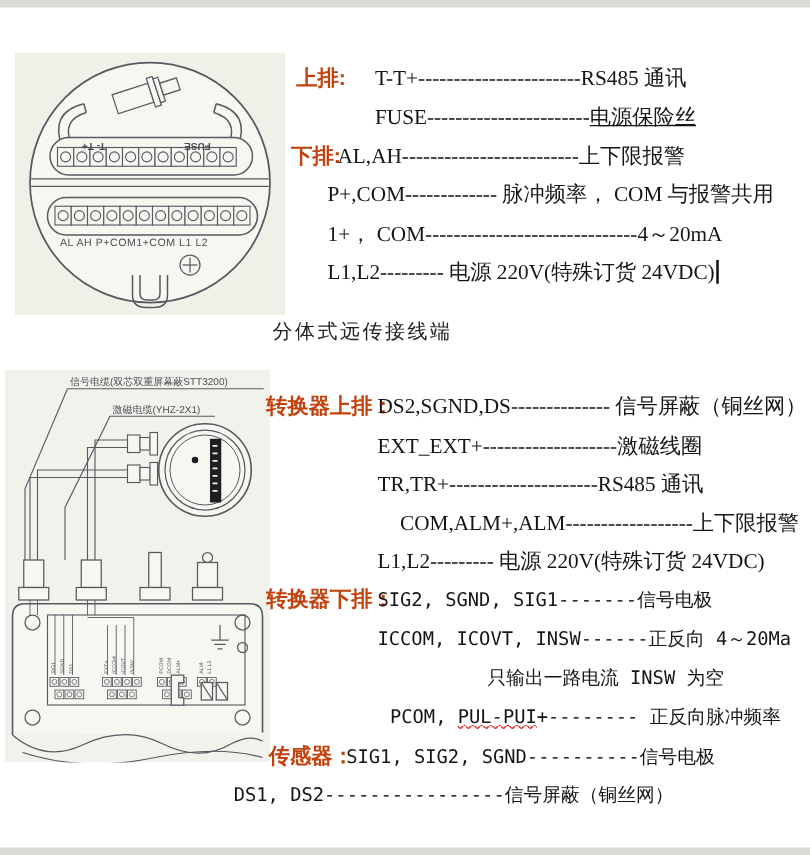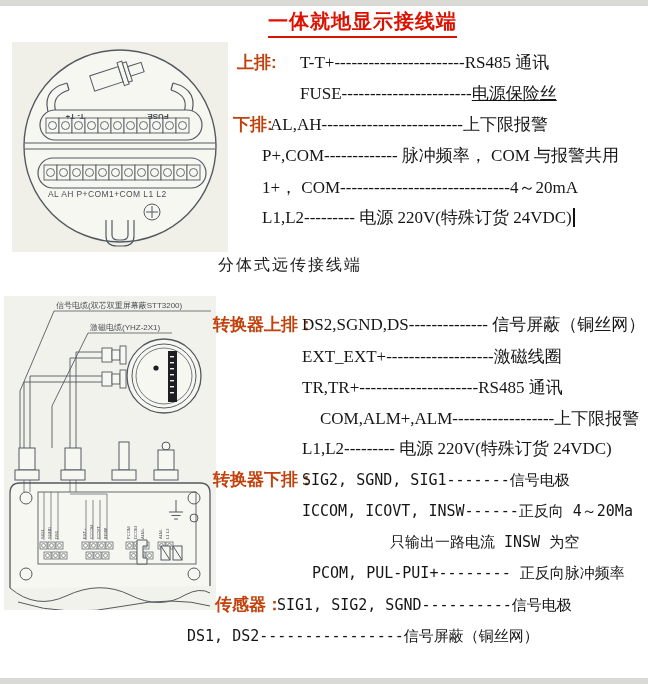--- a/index.html
+++ b/index.html
@@ -7,36 +7,35 @@
          font-family:"Liberation Serif", serif;color:#151515;}
   .bar{position:absolute;left:0;width:648px;height:6px;background:#d9d9d6;}
   .title{position:absolute;left:268px;top:8px;font-size:20px;font-weight:700;
          color:#dd1100;border-bottom:2px solid #dd1100;padding-bottom:1px;letter-spacing:1px;
          font-family:"Liberation Serif", serif;}
   .heading2{position:absolute;left:218px;top:255px;font-size:16px;letter-spacing:2px;color:#222;}
   .row{position:absolute;white-space:pre;font-size:17px;line-height:22px;}
   .row .lbl{font-family:"Liberation Sans", sans-serif;font-weight:700;display:inline-block;
             font-size:17px;color:#c2410c;}
   .u{text-decoration:underline;text-decoration-thickness:1px;}
-  .wavy{text-decoration-style:wavy;text-decoration-color:#e03030;
+  .wavy{text-decoration:underline;text-decoration-style:wavy;text-decoration-color:#e03030;
         text-decoration-thickness:1px;}
   .mono{font-family:"DejaVu Sans Mono", monospace;font-size:15px;margin-top:48px;}
   .caret{display:inline-block;width:2px;height:19px;background:#111;vertical-align:-4px;margin-left:1px;}
   svg text{font-family:"Liberation Sans", sans-serif;fill:#4c4d55;}
   .dsvg{position:absolute;}
 </style>
 </head>
 <body>
 
 <div id="stage">
 
   <div class="bar" style="top:0"></div>
   <div class="bar" style="top:678px"></div>
 
-  <div class="title">一体就地显示接线端</div>
 
   <svg class="dsvg" style="left:12px;top:42px" width="216" height="210" viewBox="0 0 216 210">
     <rect x="0" y="0" width="216" height="210" fill="#f0f0e9"></rect>
     <circle cx="108" cy="104" r="96" fill="#f7f7f2" stroke="#555a60" stroke-width="1.4"></circle>
     <line x1="13" y1="101" x2="203" y2="101" stroke="#555a60" stroke-width="1"></line>
     <line x1="13" y1="107" x2="203" y2="107" stroke="#555a60" stroke-width="1"></line>
 
     <g transform="translate(103,34) rotate(-18)">
       <rect x="-24" y="-8" width="30" height="16" fill="#f7f7f2" stroke="#555a60"></rect>
       <rect x="6" y="-12" width="5" height="24" fill="#f7f7f2" stroke="#555a60"></rect>

